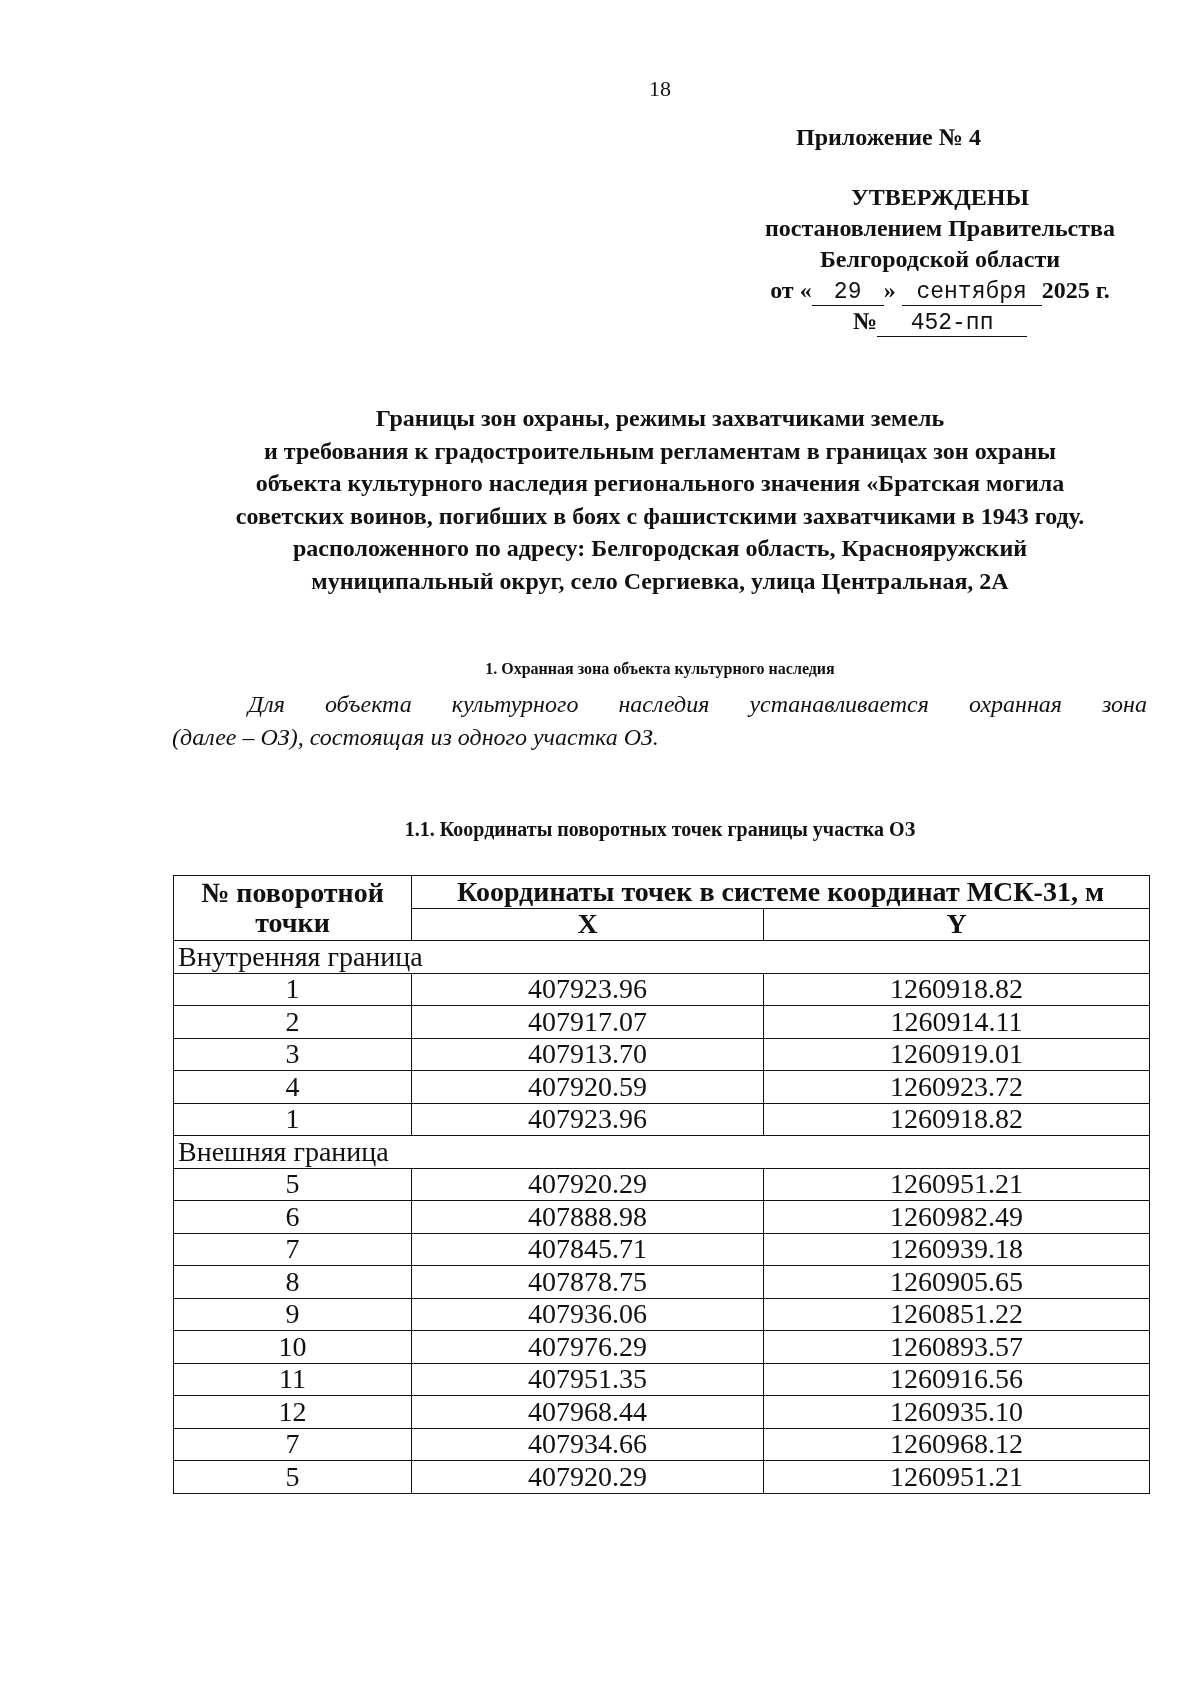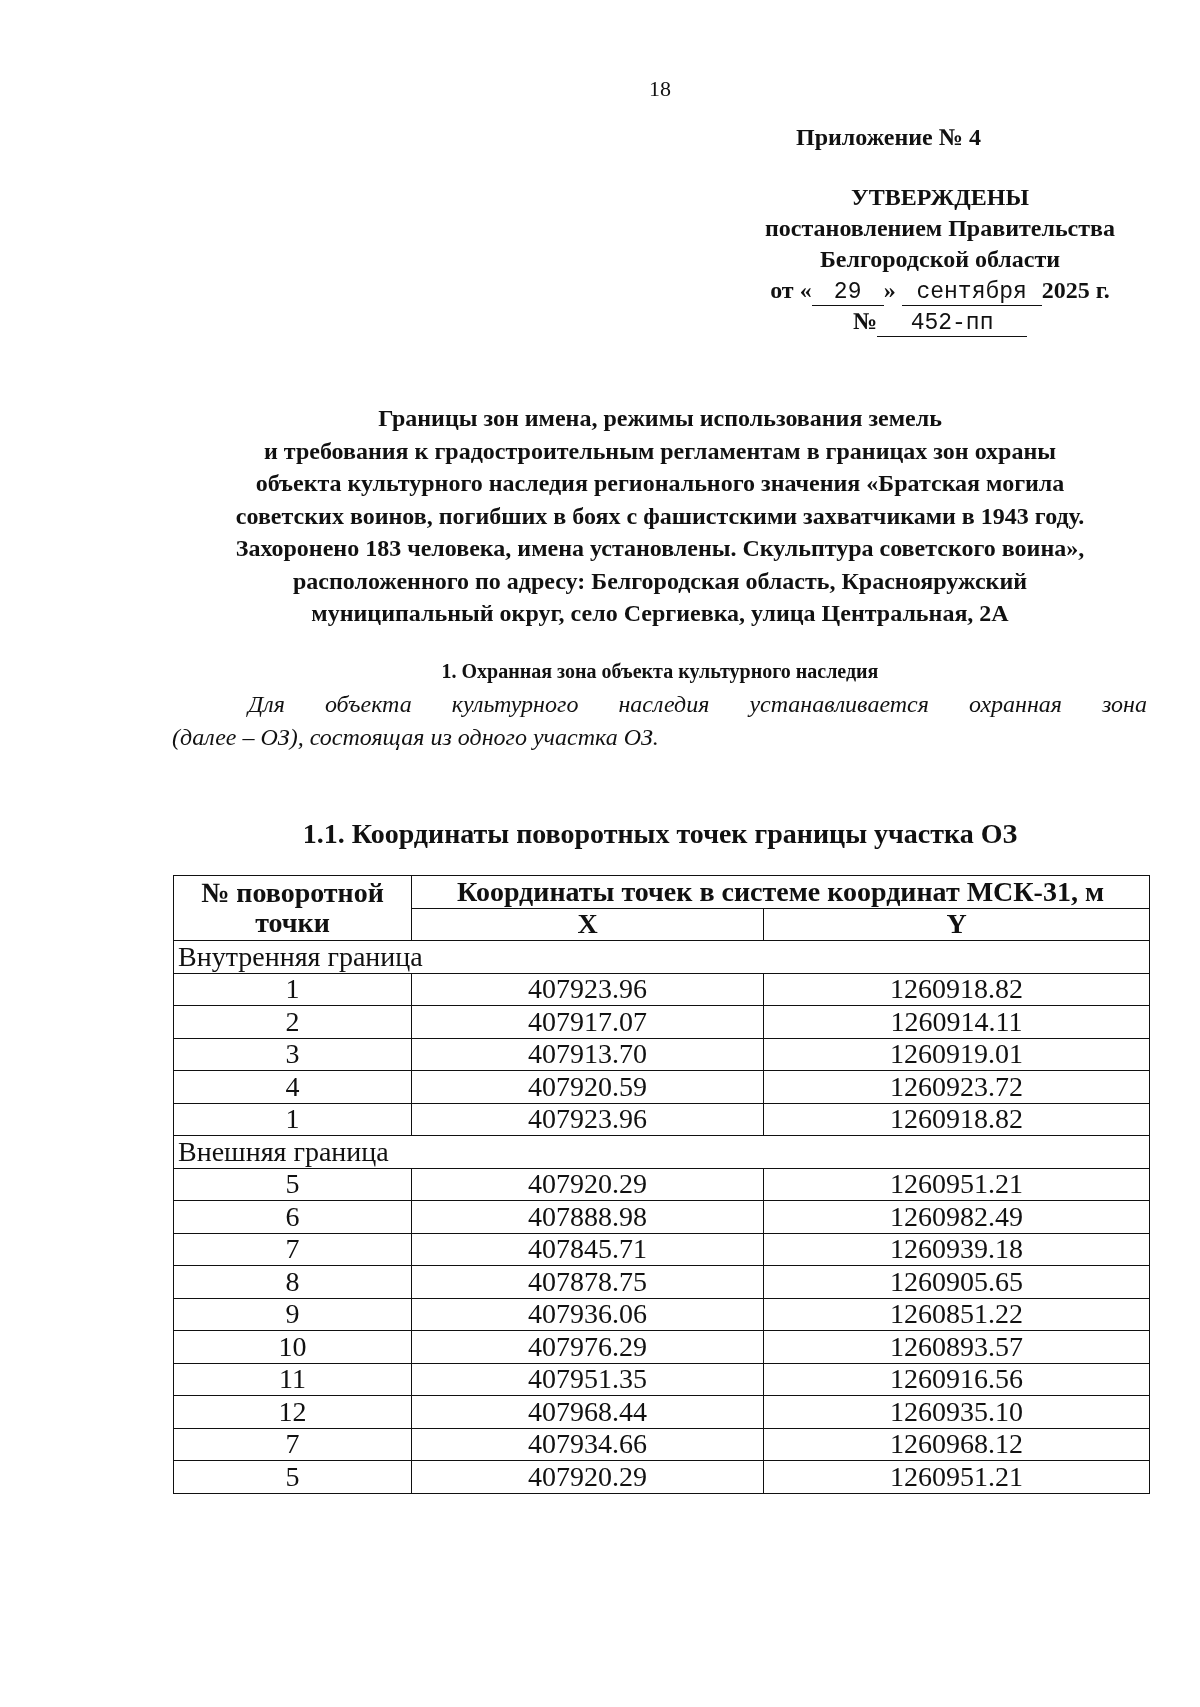--- a/index.html
+++ b/index.html
@@ -25,30 +25,30 @@
     }
     .u-day { width: 72px; }
     .u-month { width: 140px; }
     .u-num { width: 150px; }
     .title {
       position: absolute; top: 402px; left: 160px; width: 1000px; text-align: center;
       font-size: 24px; font-weight: bold; line-height: 32.5px;
     }
     .section-heading {
       position: absolute; top: 660px; left: 160px; width: 1000px; text-align: center;
-      font-size: 20px; font-weight: bold;
+      font-size: 16px; font-weight: bold;
     }
     .paragraph {
       position: absolute; top: 688px; left: 172px; width: 975px; font-size: 24px;
       line-height: 33px; text-align: justify; text-align-last: left; font-style: italic;
     }
     .paragraph .first { display: block; text-indent: 76px; text-align: justify; text-align-last: justify; }
     .subsection-heading {
       position: absolute; top: 818px; left: 160px; width: 1000px; text-align: center;
-      font-size: 28px; font-weight: bold;
+      font-size: 20px; font-weight: bold;
     }
     table.coords {
       position: absolute; top: 875px; left: 173px; width: 977px;
       border-collapse: collapse; font-size: 28px;
     }
     table.coords td, table.coords th {
       border: 1.5px solid #111; padding: 0; height: 31.5px; line-height: 30px;
       text-align: center;
     }
     table.coords th { font-weight: bold; }
@@ -70,25 +70,24 @@
   <div>
     <span>от «</span><span class="mono u-day">29</span><span>»</span>
     <span class="mono u-month">сентября</span><span>2025 г.</span>
   </div>
   <div>
     <span>№</span><span class="mono u-num">452-пп</span>
   </div>
 </div>
 
 <div class="title">
-  <div>Границы зон имена, режимы использования земель</div>
+  <div>Границы зон охраны, режимы захватчиками земель</div>
   <div>и требования к градостроительным регламентам в границах зон охраны</div>
   <div>объекта культурного наследия регионального значения «Братская могила</div>
   <div>советских воинов, погибших в боях с фашистскими захватчиками в 1943 году.</div>
-  <div>Захоронено 183 человека, имена установлены. Скульптура советского воина»,</div>
   <div>расположенного по адресу: Белгородская область, Краснояружский</div>
   <div>муниципальный округ, село Сергиевка, улица Центральная, 2А</div>
 </div>
 
 <div class="section-heading">1. Охранная зона объекта культурного наследия</div>
 
 <div class="paragraph">
   <span class="first">Для объекта культурного наследия устанавливается охранная зона</span>
   <span>(далее – ОЗ), состоящая из одного участка ОЗ.</span>
 </div>

